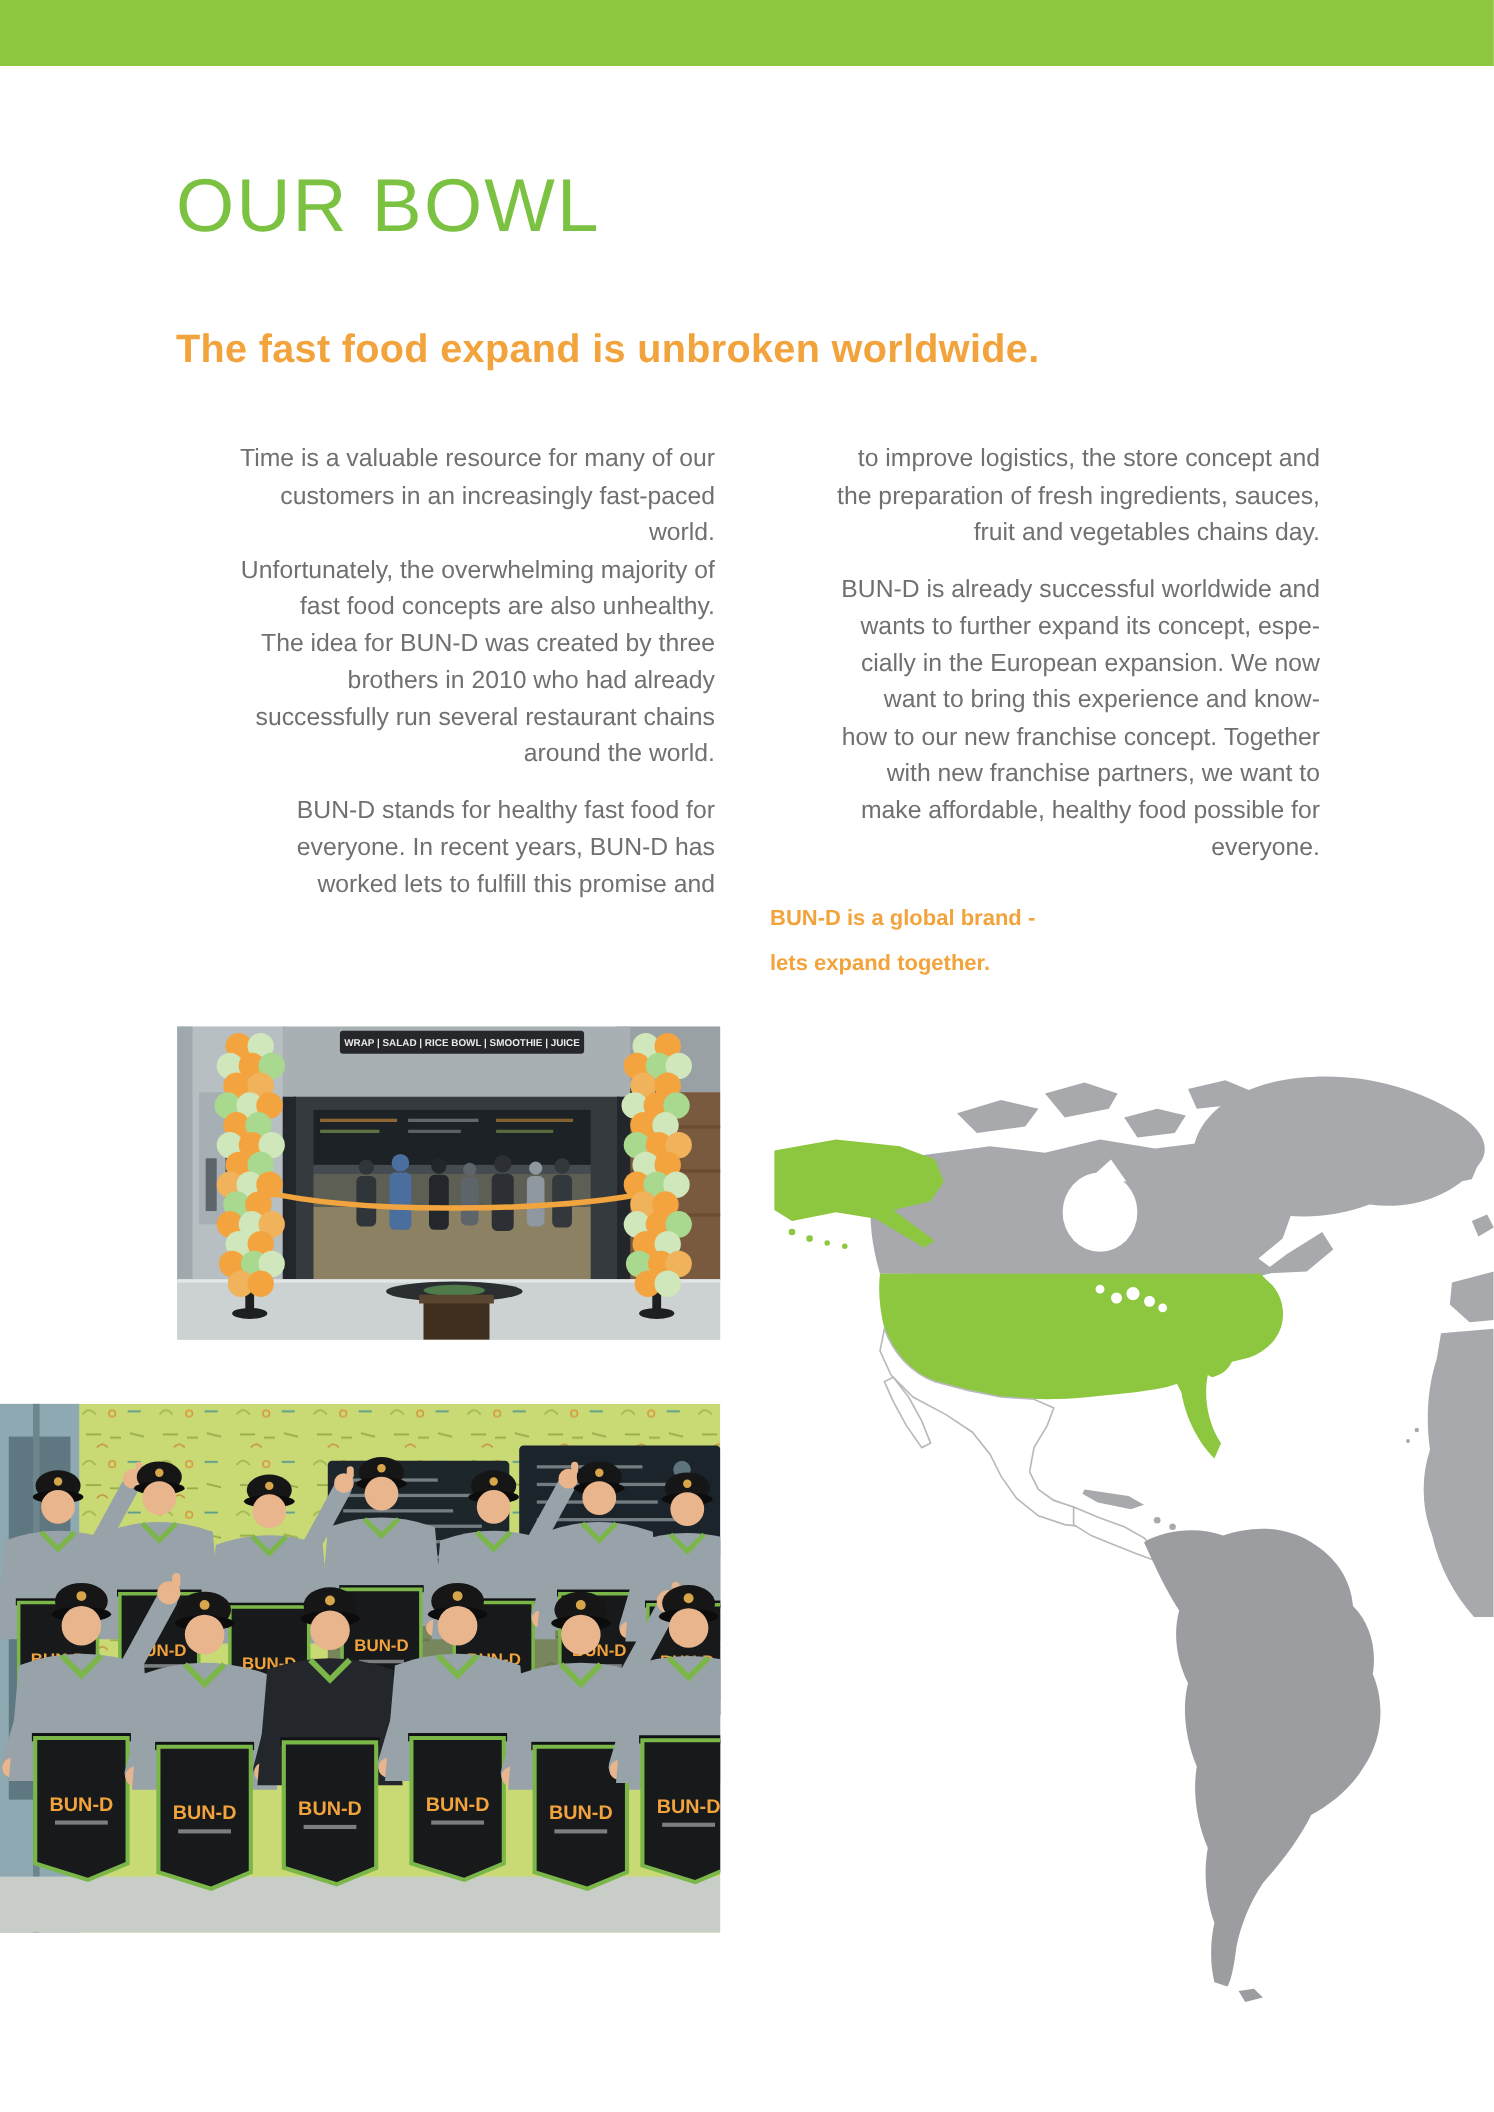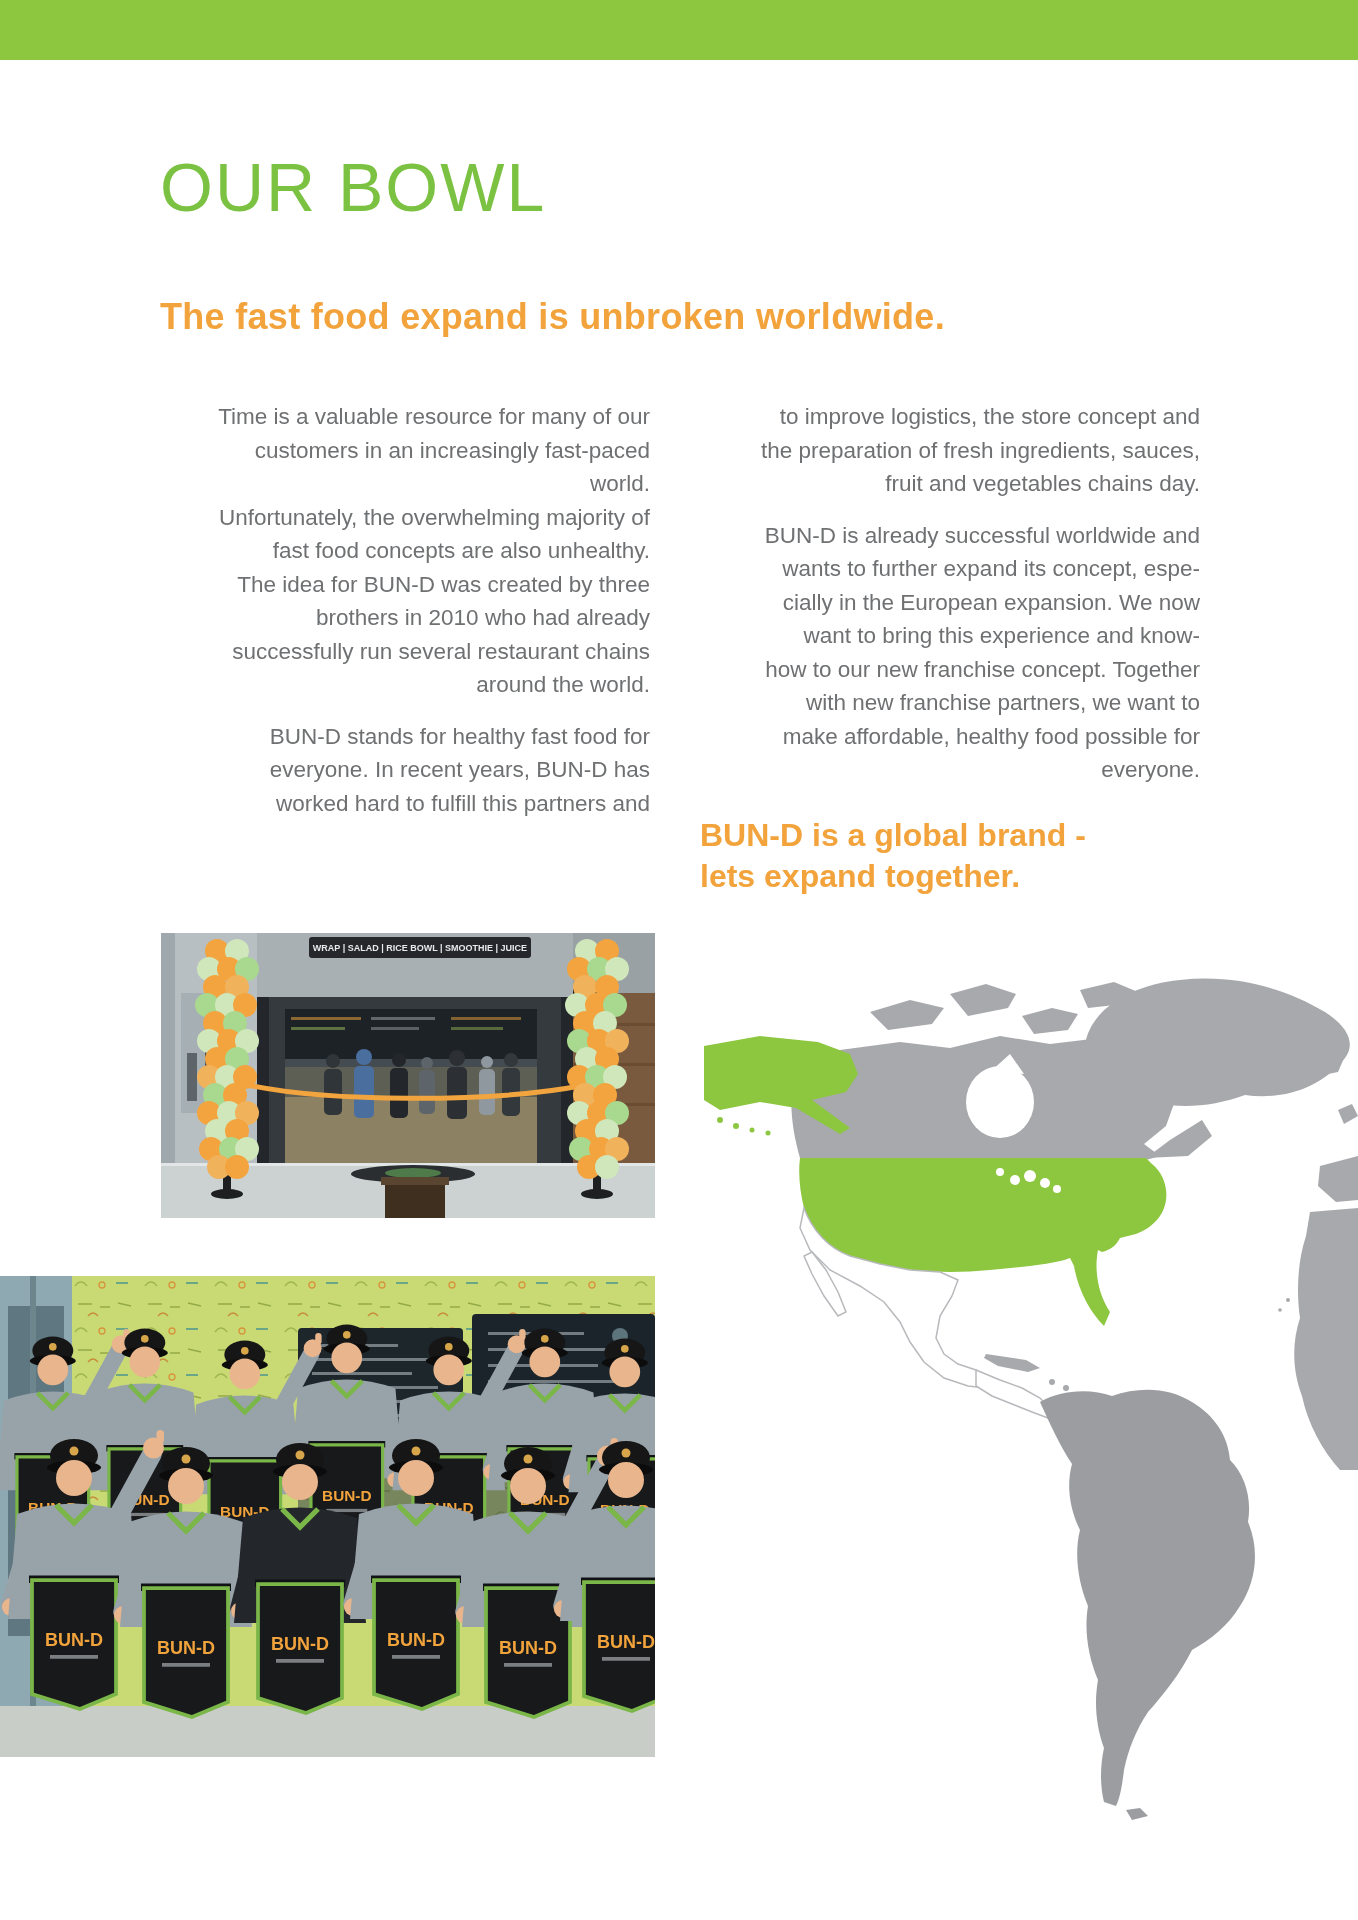--- a/index.html
+++ b/index.html
@@ -7,21 +7,21 @@
        font-family:"Liberation Sans", sans-serif;}
   .topbar{position:absolute;left:0;top:0;width:1358px;height:60px;background:#8dc63f;}
   .title{position:absolute;left:160px;top:148px;font-size:68px;font-weight:300;
          letter-spacing:2px;color:#7cc242;}
   .subtitle{position:absolute;left:160px;top:296px;font-size:36px;font-weight:700;
             color:#f2a33c;letter-spacing:.3px;}
   .col{position:absolute;top:400px;font-size:22.5px;line-height:33.5px;color:#6e7072;}
   .col-left{left:160px;width:490px;}
   .col-right{left:700px;width:500px;}
   .para{white-space:pre-line;margin:0 0 18px 0;text-align:right;}
-  .col-heading{white-space:pre-line;margin-top:28px;font-size:32px;line-height:41px;
+  .col-heading{white-space:pre-line;margin-top:28px;font-size:20px;line-height:41px;
                font-weight:700;color:#f2a33c;}
   .photo{position:absolute;overflow:hidden;}
   .photo svg{display:block;}
   #photo-store{left:161px;top:933px;width:494px;height:349px;}
   #photo-team{left:0px;top:1276px;width:655px;height:481px;}
   #worldmap{position:absolute;left:700px;top:950px;width:658px;height:870px;overflow:hidden;}
 </style>
 </head>
 <body>
 
@@ -35,21 +35,21 @@
 customers in an increasingly fast-paced
 world.
 Unfortunately, the overwhelming majority of
 fast food concepts are also unhealthy.
 The idea for BUN-D was created by three
 brothers in 2010 who had already
 successfully run several restaurant chains
 around the world.</p>
   <p class="para">BUN-D stands for healthy fast food for
 everyone. In recent years, BUN-D has
-worked hard to fulfill this partners and</p>
+worked lets to fulfill this promise and</p>
 </div>
 <div class="col col-right">
   <p class="para">to improve logistics, the store concept and
 the preparation of fresh ingredients, sauces,
 fruit and vegetables chains day.</p>
   <p class="para">BUN-D is already successful worldwide and
 wants to further expand its concept, espe-
 cially in the European expansion. We now
 want to bring this experience and know-
 how to our new franchise concept. Together

